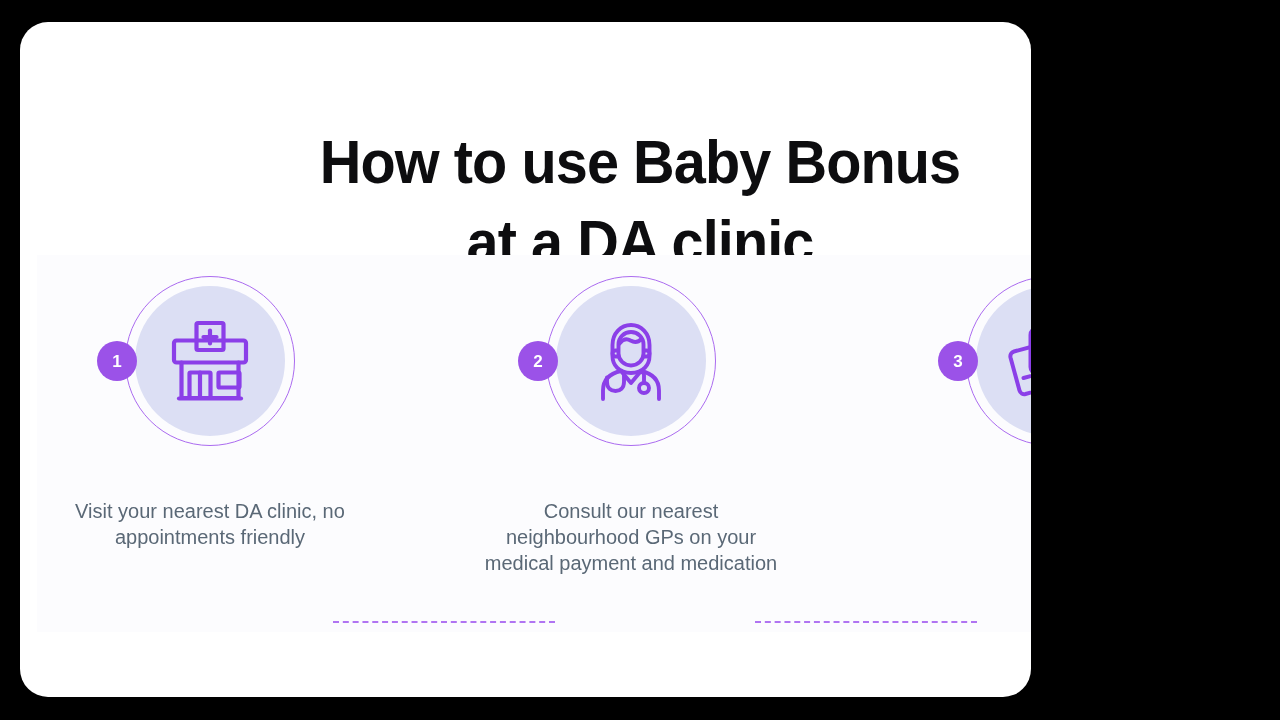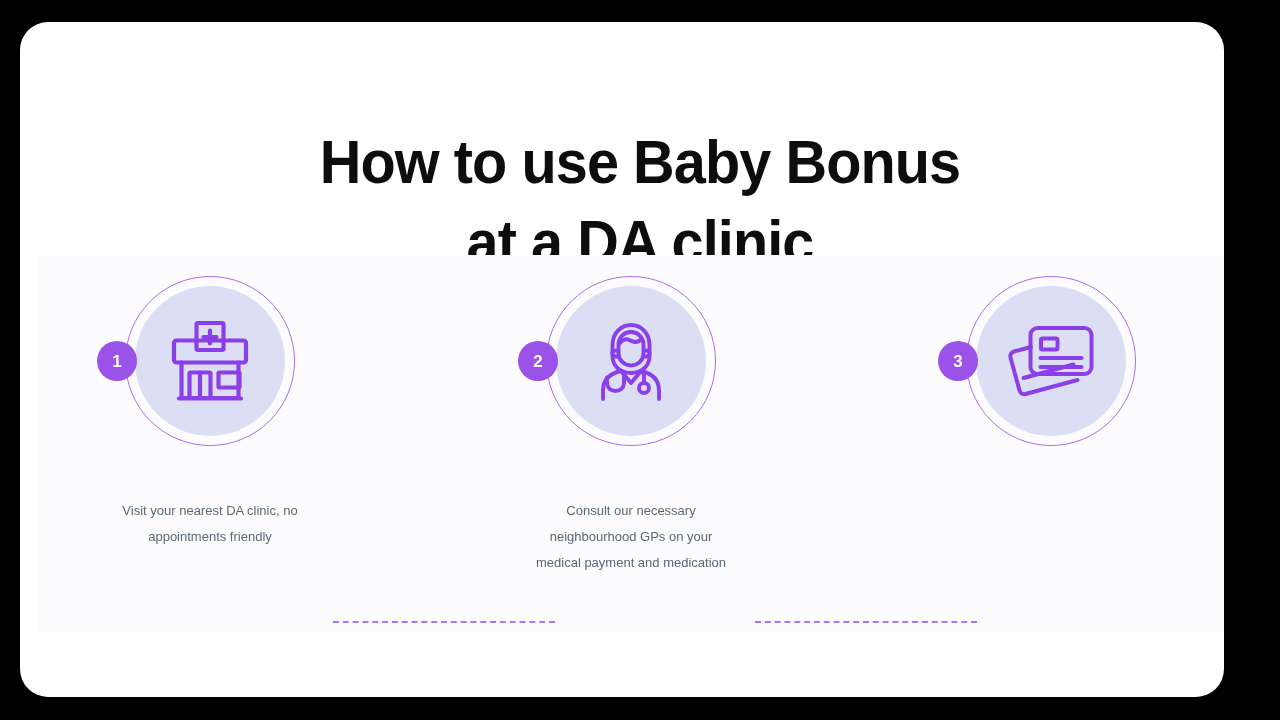--- a/index.html
+++ b/index.html
@@ -3,21 +3,21 @@
 <meta charset="utf-8">
 <style>
   html,body{margin:0;padding:0;}
   body{
     width:1280px;height:720px;background:#000;
     font-family:"Liberation Sans",sans-serif;overflow:hidden;
   }
   #stage{position:relative;width:1280px;height:720px;}
 
   .card{
-    position:absolute;left:20px;top:22px;width:1204px;height:675px;
+    position:absolute;left:20px;top:22px;width:1011px;height:675px;
     background:#ffffff;border-radius:28px;overflow:hidden;
   }
 
   .title{
     position:absolute;left:0;top:58px;width:1240px;
     text-align:center;color:#0d0d0f;
     font-family:"Liberation Sans Narrow","Liberation Sans",sans-serif;
     font-weight:bold;font-size:62px;line-height:80px;
     letter-spacing:-1px;font-stretch:condensed;
     transform:scaleX(0.93);transform-origin:620px 0;
@@ -59,21 +59,21 @@
 
   .connector{
     position:absolute;top:366px;height:0;
     border-top:2px dashed #b074f2;z-index:1;
   }
   .conn-1{left:313px;width:222px;}
   .conn-2{left:735px;width:222px;}
 
   .caption{
     position:absolute;top:243px;width:400px;text-align:center;
-    color:#5a6876;font-size:13px;line-height:26px;
+    color:#5a6876;font-size:20px;line-height:26px;
   }
   .caption span{display:block;}
 </style>
 </head>
 <body>
 
 <div id="stage">
   <div class="card">
 
     <h1 class="title">
@@ -136,21 +136,21 @@
                 <circle cx="63" cy="77" r="5"></circle>
                 <path d="M63 72 V64 c0-2-1.5-3-3-3"></path>
               </svg>
             </span>
           </div>
           <div class="badge">
             <span>2</span>
           </div>
         </div>
         <div class="caption">
-          <span>Consult our necessary</span>
+          <span>Consult our nearest</span>
           <span>neighbourhood GPs on your</span>
           <span>medical payment and medication</span>
         </div>
       </div>
 
       <div class="step step-3">
         <div class="circlewrap">
           <div class="ring"></div>
           <div class="disc">
             <span>

